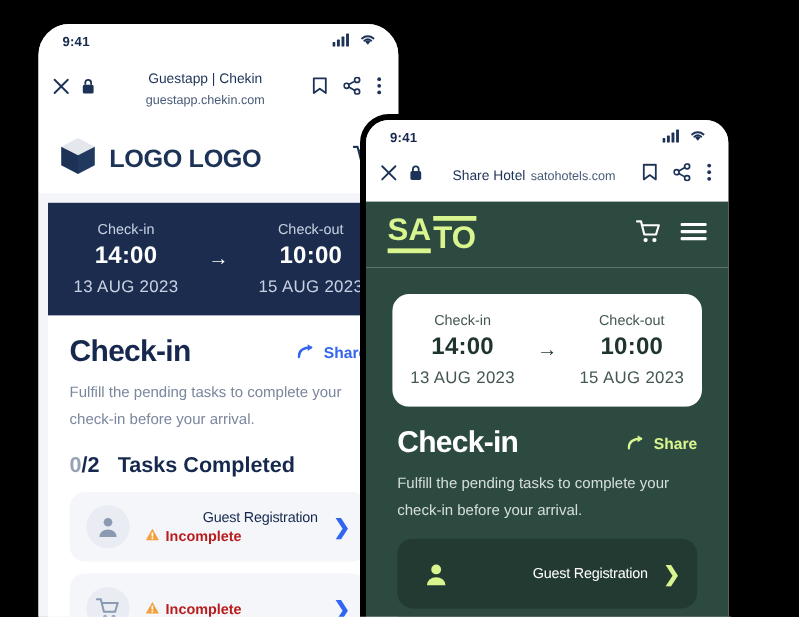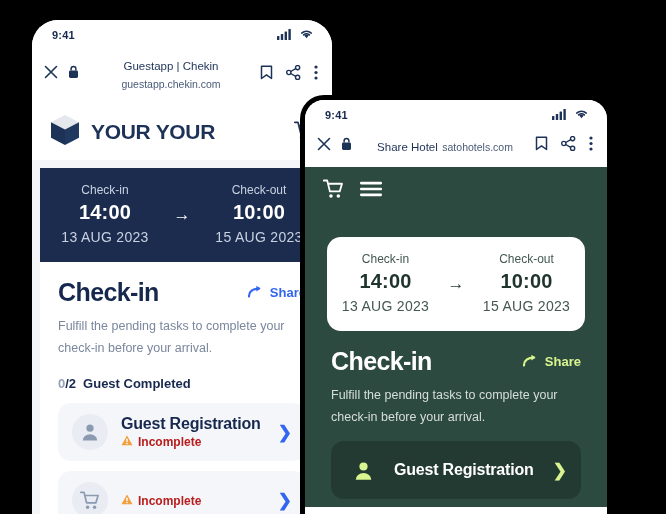--- a/index.html
+++ b/index.html
@@ -114,21 +114,21 @@
   .green .pagetitle{ color:#ffffff; }
 
   .sharelink{ display:flex; align-items:center; gap:6px; font-size:13px; font-weight:bold; white-space:nowrap; }
   .navy .sharelink{ color:#3366f0; }
   .green .sharelink{ color:#d9f58f; }
 
   .subtitle{ font-size:12.5px; line-height:1.75; margin-top:9px; }
   .navy .subtitle{ color:#7a879d; }
   .green .subtitle{ color:#d6dedb; }
 
-  .taskcount{ display:flex; align-items:center; gap:7px; margin-top:16px; font-size:13px; font-weight:bold; }
+  .taskcount{ display:flex; align-items:center; gap:15px; margin-top:16px; font-size:18px; font-weight:bold; }
   .navy .taskcount{ color:#16284d; }
   .green .taskcount{ color:#ffffff; }
   .tc-zero{ color:#96a2b6; }
   .check-badge{
     width:17px; height:17px; border-radius:50%; background:#d9f58f;
     display:flex; align-items:center; justify-content:center; flex:0 0 auto;
   }
 
   
   .tasklist{ margin-top:12px; display:flex; flex-direction:column; gap:10px; }
@@ -138,21 +138,21 @@
   }
   .navy .taskitem{ background:#f4f6fa; }
   .green .taskitem{ background:#233a32; }
   .task-ico{
     width:36px; height:36px; border-radius:50%; flex:0 0 auto;
     display:flex; align-items:center; justify-content:center;
   }
   .navy .task-ico{ background:#e9edf3; }
   .green .task-ico{ background:transparent; }
   .task-txt{ flex:1 1 auto; min-width:0; }
-  .task-name{ font-size:16px; font-weight:bold; letter-spacing:-.2px; }
+  .task-name{ font-size:12px; font-weight:normal; letter-spacing:-.2px;text-align:right; }
   .navy .task-name{ color:#16284d; }
   .green .task-name{ color:#ffffff; }
   .task-status{ display:flex; align-items:center; gap:5px; font-size:12px; font-weight:bold; margin-top:2px; }
   .st-incomplete{ color:#b91c1c;text-align:right; }
   .st-complete{ color:#d9f58f; }
   .chev{ flex:0 0 auto; font-size:17px; font-weight:bold; }
   .navy .chev{ color:#3366f0; }
   .green .chev{ color:#d9f58f; }
 </style>
 </head>
@@ -225,21 +225,21 @@
 
     <div class="siteheader navy">
       <span class="brand">
         <span>
           <svg width="30" height="32" viewBox="0 0 30 32">
               <path d="M15 1 L29 8.2 L15 15.4 L1 8.2 Z" fill="#e4e7ec"></path>
               <path d="M1 8.2 L15 15.4 V31 L1 23.8 Z" fill="#1d3257"></path>
               <path d="M29 8.2 L15 15.4 V31 L29 23.8 Z" fill="#22395f"></path>
             </svg>
         </span>
-        <span class="brand-text">YOUR YOUR</span>
+        <span class="brand-text">LOGO LOGO</span>
       </span>
       <span class="hdr-actions">
         <span>
           <svg width="20" height="19" viewBox="0 0 20 19">
               <path d="M0.8 1.4 h3.2 l2.6 10.4 h9.3 l2.2 -7.3 H5.2" stroke="#1d3257" stroke-width="1.7" fill="none" stroke-linejoin="round" stroke-linecap="round"></path>
               <circle cx="7.6" cy="16.2" r="1.7" fill="#1d3257"></circle>
               <circle cx="14.6" cy="16.2" r="1.7" fill="#1d3257"></circle>
             </svg>
         </span>
       </span>
@@ -272,21 +272,21 @@
                 </svg>
             </span>
             <span>Share</span>
           </span>
         </div>
 
         <div class="subtitle">Fulfill the pending tasks to complete your check-in before your arrival.</div>
 
         <div class="taskcount">
           <span><span class="tc-zero">0</span><span>/2</span></span>
-          <span>Guest Completed</span>
+          <span>Tasks Completed</span>
         </div>
 
         <div class="tasklist">
 
           <div class="taskitem">
             <span class="task-ico">
               <svg width="20" height="20" viewBox="0 0 20 20">
                   <circle cx="10" cy="6.2" r="3.6" fill="#8c9ab1"></circle>
                   <path d="M2.8 18.4 a7.2 6.2 0 0 1 14.4 0 Z" fill="#8c9ab1"></path>
                 </svg>
@@ -392,20 +392,24 @@
           <svg width="4" height="15" viewBox="0 0 4 15">
               <circle cx="2" cy="2" r="1.6" fill="#1d3257"></circle>
               <circle cx="2" cy="7.5" r="1.6" fill="#1d3257"></circle>
               <circle cx="2" cy="13" r="1.6" fill="#1d3257"></circle>
             </svg>
         </span>
       </span>
     </div>
 
     <div class="siteheader green">
+      <span class="sato">
+        <span class="sa">SA</span>
+        <span class="to">TO</span>
+      </span>
       <span class="hdr-actions">
         <span>
           <svg width="21" height="20" viewBox="0 0 20 19">
               <path d="M0.8 1.4 h3.2 l2.6 10.4 h9.3 l2.2 -7.3 H5.2" stroke="#ffffff" stroke-width="1.7" fill="none" stroke-linejoin="round" stroke-linecap="round"></path>
               <circle cx="7.6" cy="16.2" r="1.7" fill="#ffffff"></circle>
               <circle cx="14.6" cy="16.2" r="1.7" fill="#ffffff"></circle>
             </svg>
         </span>
         <span>
           <svg width="22" height="16" viewBox="0 0 22 16">

